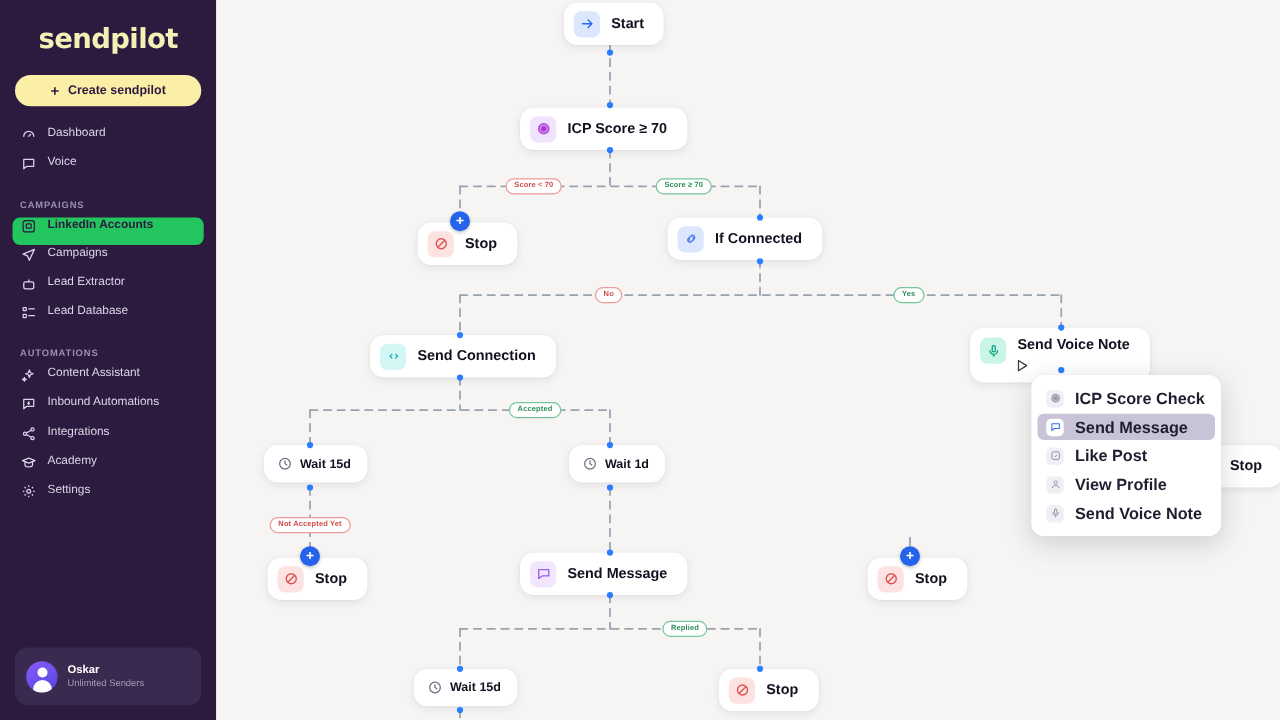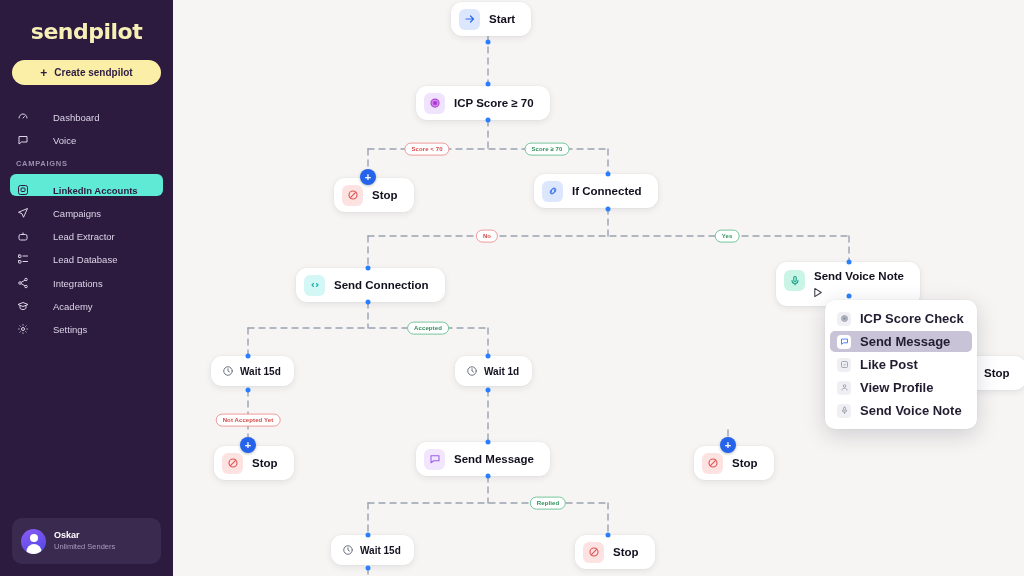--- a/index.html
+++ b/index.html
@@ -43,28 +43,28 @@
     width: calc(100% - 4px);
   }
   .create-btn .plus { font-size: 12px; font-weight: 700; line-height: 1; }
 
   .nav-group { margin-bottom: 2px; }
   .nav-label {
     font-size: 7.5px; letter-spacing: 0.7px; font-weight: 700;
     color: #9b8fad; padding: 11px 6px 5px 6px; text-transform: uppercase;
   }
   .nav-item {
-    display: flex; align-items: flex-end; gap: 24px;
+    display: flex; align-items: flex-start; gap: 9px;
     height: 22px; padding: 0 6px; margin: 1px 0;
     border-radius: 6px;
     font-size: 9.5px;
     color: #ddd6e8;
     cursor: pointer;
   }
-  .nav-item.active { background: #5eead4; color: #2c1a3f; font-weight: 600; }
+  .nav-item.active { background: #22c55e; color: #2c1a3f; font-weight: 600; }
   .nav-item .ico { width: 13px; height: 13px; flex: 0 0 13px; display: flex; align-items: center; justify-content: center; }
   .nav-item .ico svg { width: 12px; height: 12px; display: block; }
 
   .user-card {
     position: absolute; left: 12px; bottom: 12px; width: 149px;
     height: 46px;
     display: flex; align-items: center; gap: 8px;
     background: #3b2a50; border-radius: 10px;
     padding: 0 9px;
     cursor: pointer;
@@ -238,20 +238,41 @@
             <svg viewBox="0 0 24 24" fill="none" stroke="currentColor" stroke-width="2" stroke-linecap="round">
               <rect x="3" y="4" width="5" height="5" rx="1"></rect>
               <rect x="3" y="15" width="5" height="5" rx="1"></rect>
               <path d="M12 6h9M12 17h9"></path>
             </svg>
           </span>
         <span>Lead Database</span>
       </div>
     </div>
 
+    <div class="nav-group">
+      <div class="nav-label">AUTOMATIONS</div>
+      <div class="nav-item">
+        <span class="ico">
+            <svg viewBox="0 0 24 24" fill="none" stroke="currentColor" stroke-width="2" stroke-linejoin="round">
+              <path d="M13 4l1.6 4.4L19 10l-4.4 1.6L13 16l-1.6-4.4L7 10l4.4-1.6z"></path>
+              <path d="M5 16l.8 2.2L8 19l-2.2.8L5 22l-.8-2.2L2 19l2.2-.8z"></path>
+            </svg>
+          </span>
+        <span>Content Assistant</span>
+      </div>
+      <div class="nav-item">
+        <span class="ico">
+            <svg viewBox="0 0 24 24" fill="none" stroke="currentColor" stroke-width="2" stroke-linejoin="round">
+              <path d="M4 5h16v11H9l-5 4z"></path>
+              <path d="M13 8l-2.5 3.5H13L11.5 14"></path>
+            </svg>
+          </span>
+        <span>Inbound Automations</span>
+      </div>
+    </div>
 
     <div class="nav-group">
       <div class="nav-item">
         <span class="ico">
             <svg viewBox="0 0 24 24" fill="none" stroke="currentColor" stroke-width="2">
               <circle cx="18" cy="5" r="2.5"></circle>
               <circle cx="6" cy="12" r="2.5"></circle>
               <circle cx="18" cy="19" r="2.5"></circle>
               <path d="M8.2 10.8l7.6-4.3M8.2 13.2l7.6 4.3"></path>
             </svg>

